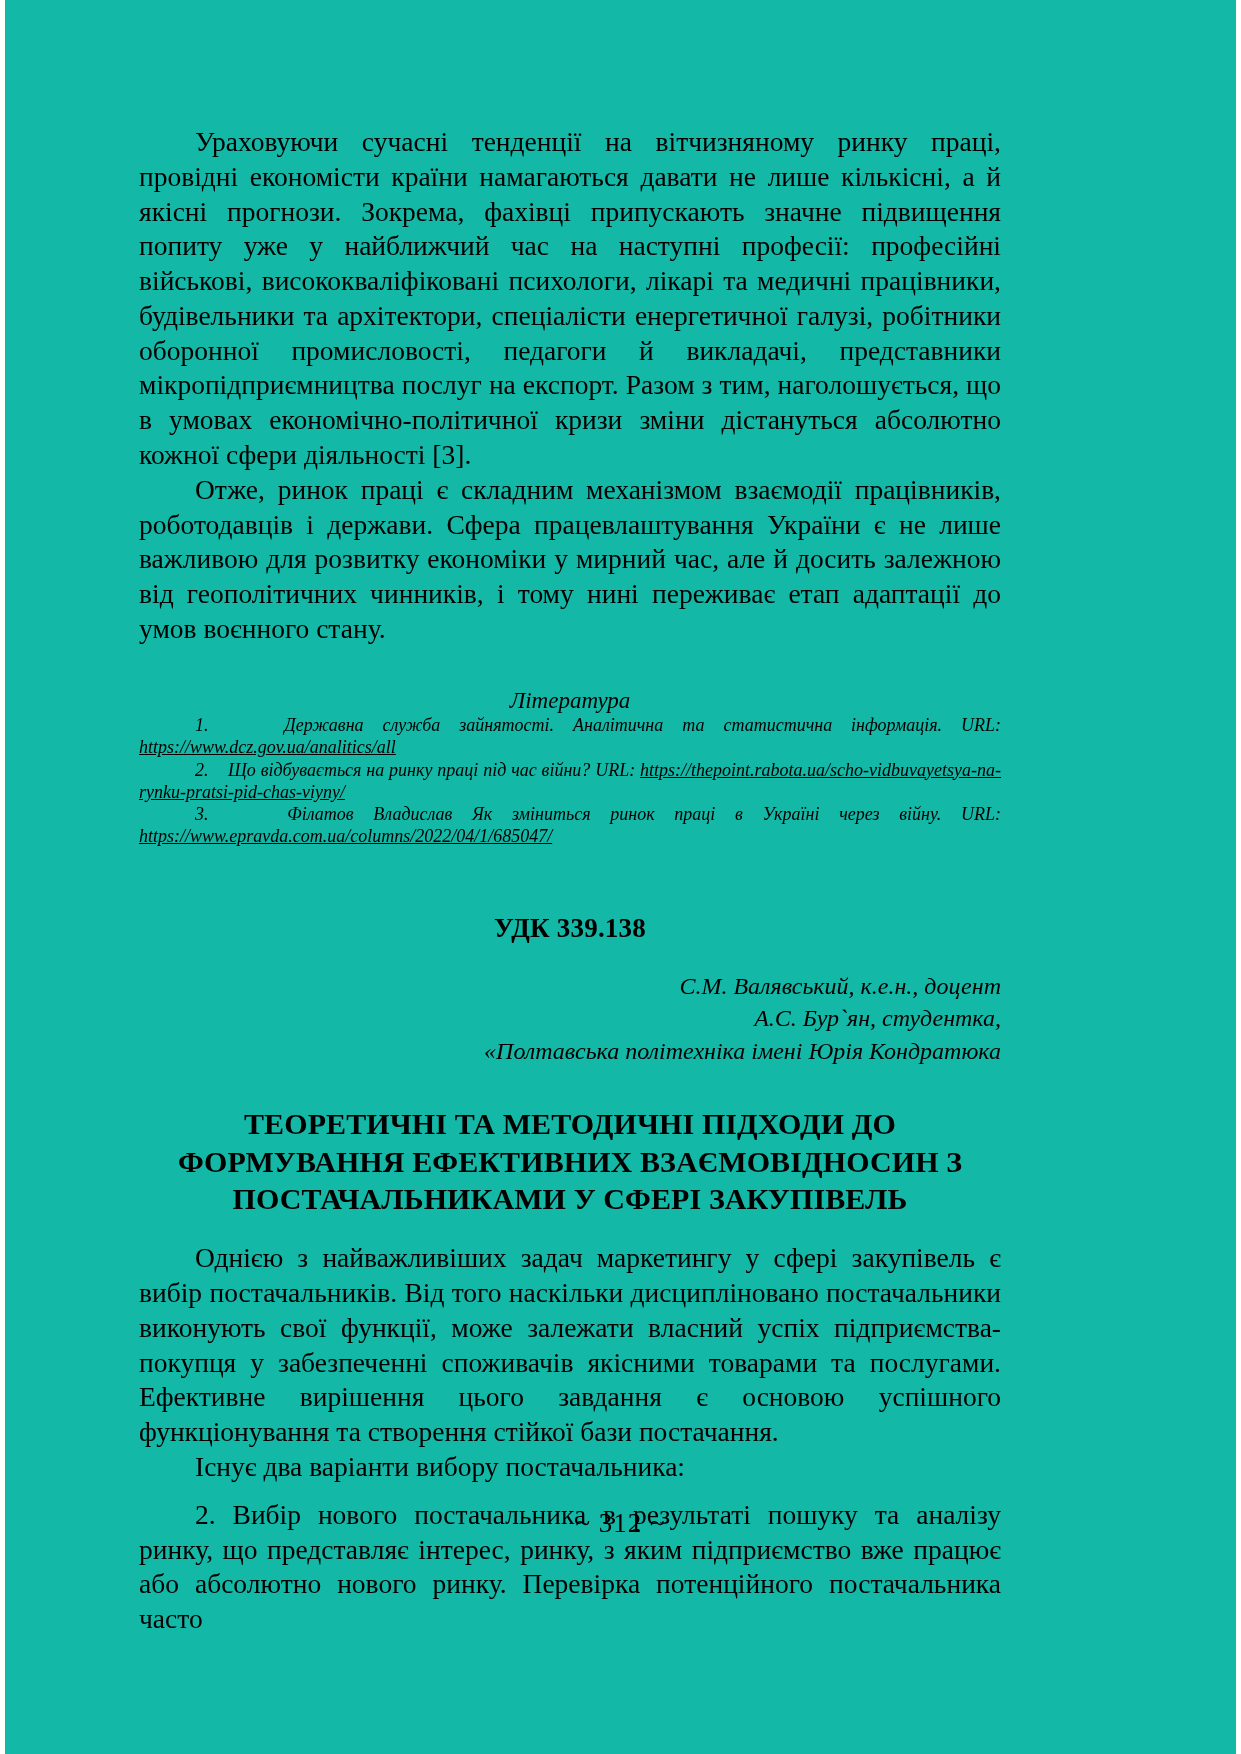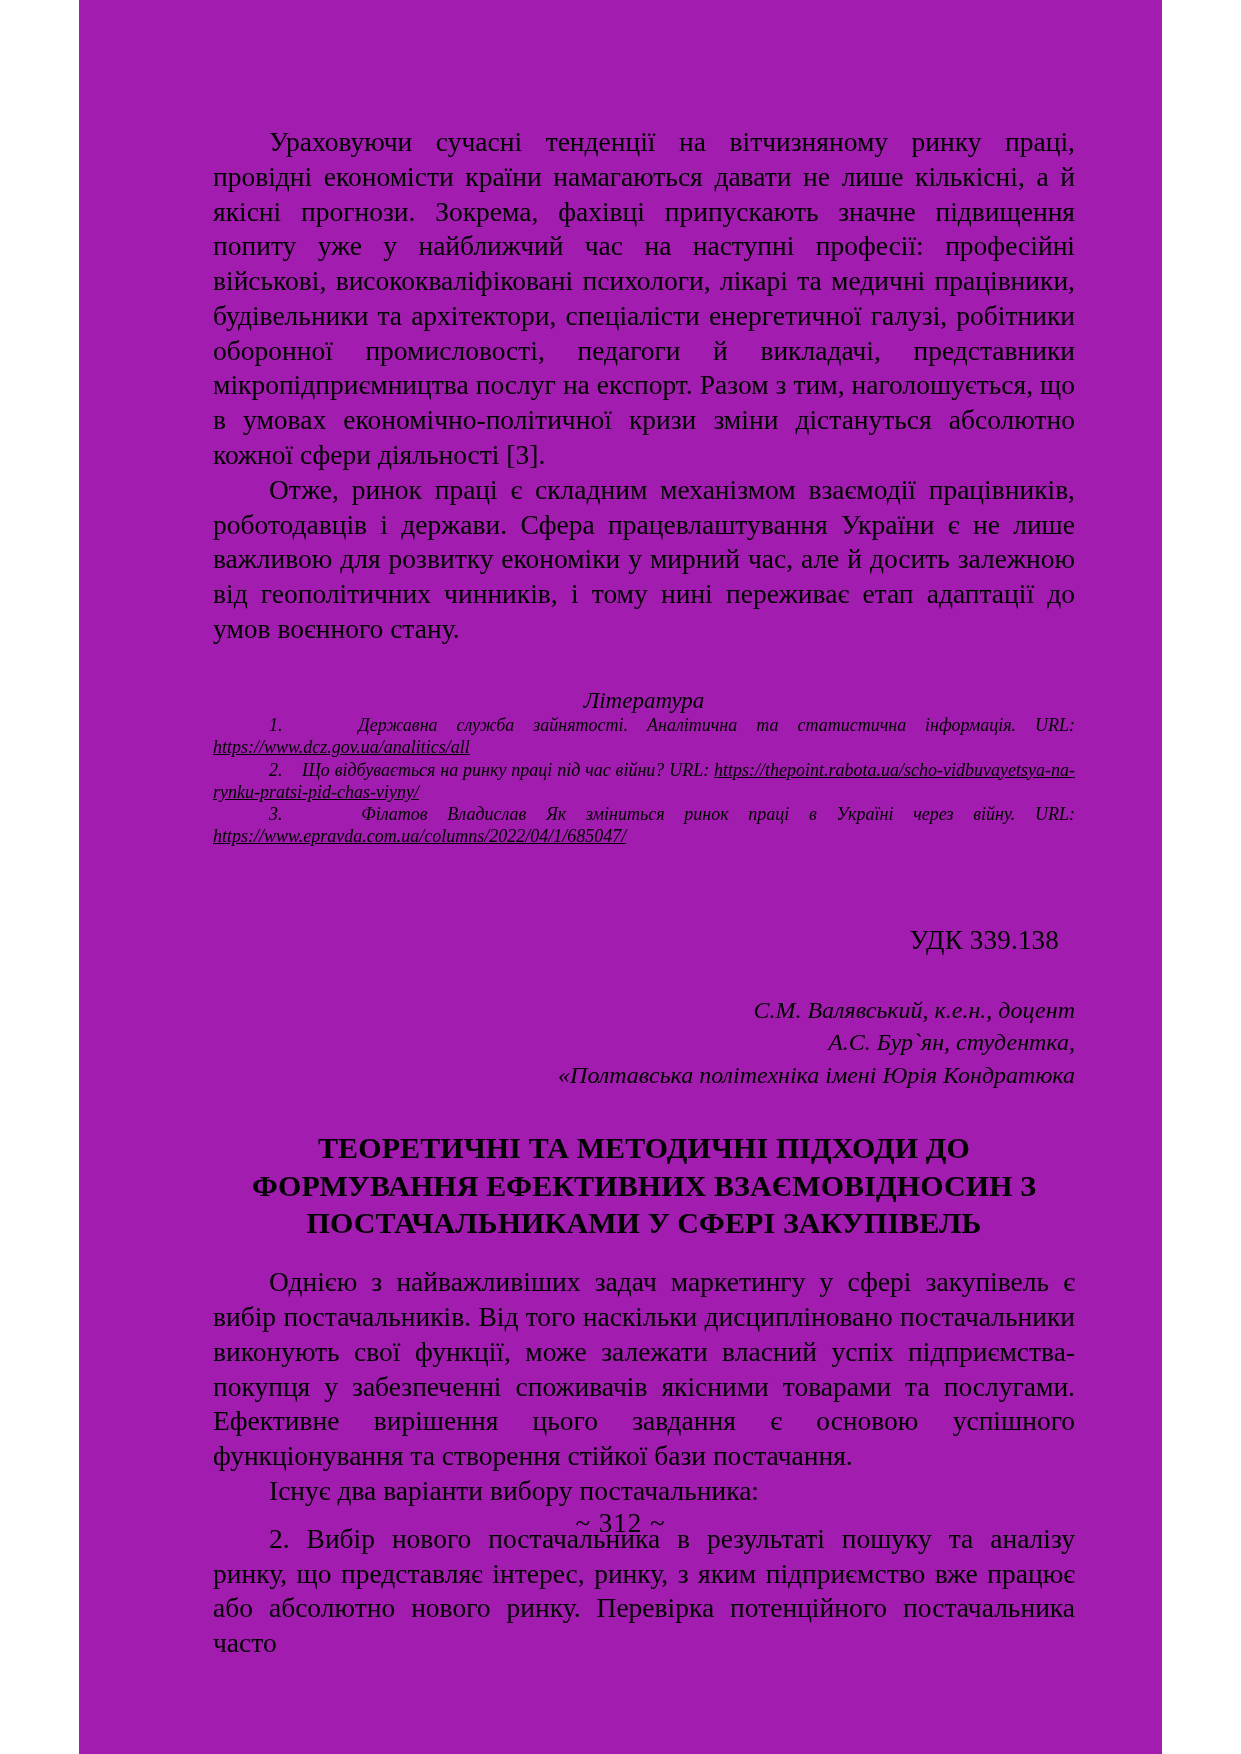--- a/index.html
+++ b/index.html
@@ -7,24 +7,24 @@
     margin: 0;
     padding: 0;
     background: #ffffff;
   }
   body {
     font-family: "Liberation Serif", "DejaVu Serif", serif;
     color: #000000;
   }
   .page {
     position: relative;
-    width: 1083px;
+    width: 1231px;
     height: 1754px;
     margin: 0 auto;
-    background: #a21caf;
+    background: #14b8a6;
     box-sizing: border-box;
     padding: 0;
     overflow: hidden;
   }
   .content {
     position: absolute;
     left: 134px;
     top: 125px;
     width: 862px;
   }
@@ -51,25 +51,25 @@
     font-style: italic;
     line-height: 1.23;
     text-align: justify;
     text-indent: 56px;
   }
   p.ref .u {
     text-decoration: underline;
     text-indent: 0;
   }
   .udk {
-    margin: 16px;
+    margin: 4px;
     padding-top: 62px;
     font-size: 27px;
-    font-weight: normal;
-    text-align: right;
+    font-weight: bold;
+    text-align: center;
     letter-spacing: 0.2px;
   }
   .authors {
     margin: 0;
     padding-top: 22px;
     text-align: right;
     font-size: 24px;
     font-style: italic;
     line-height: 1.345;
   }

